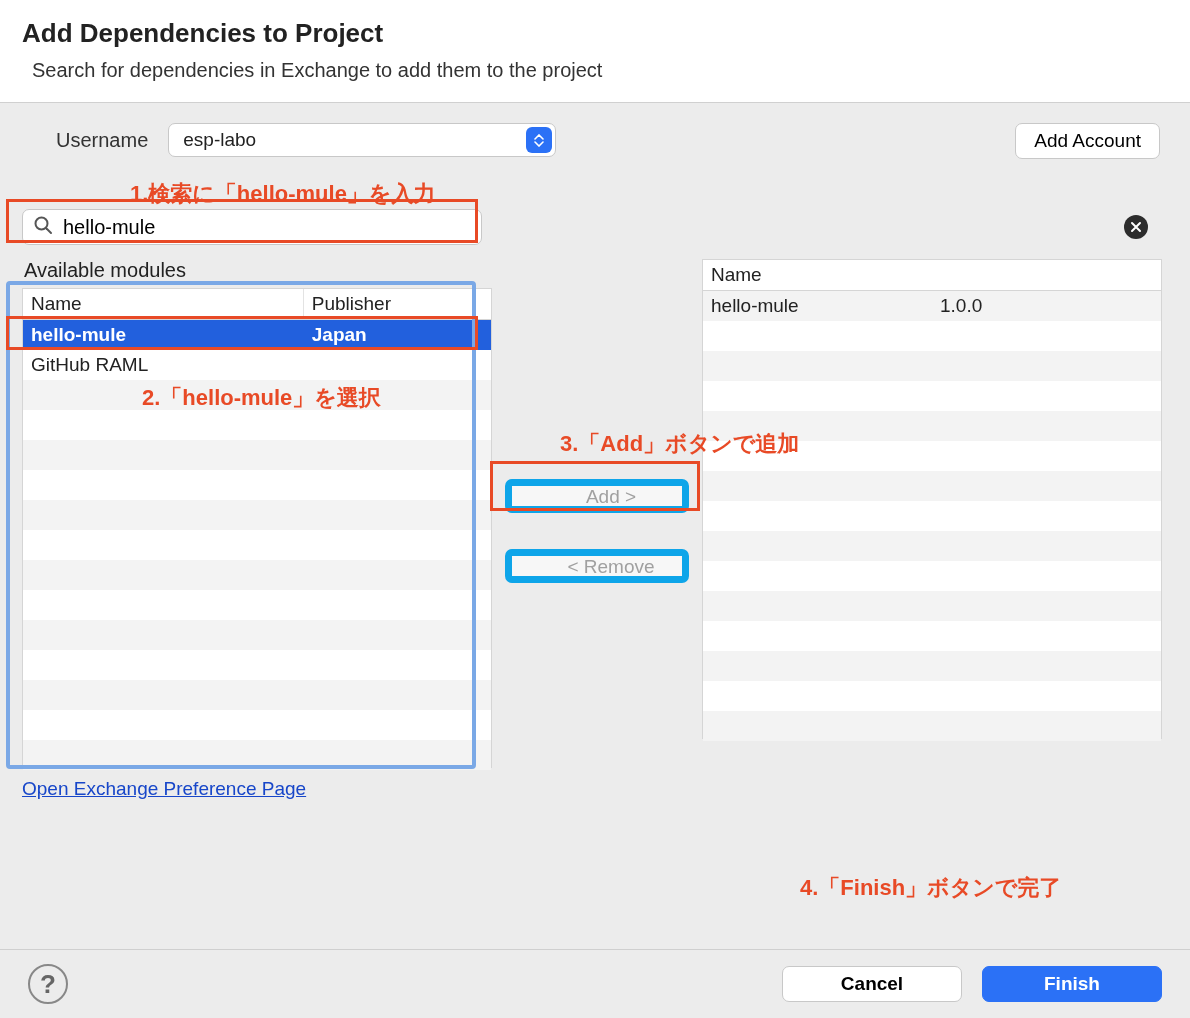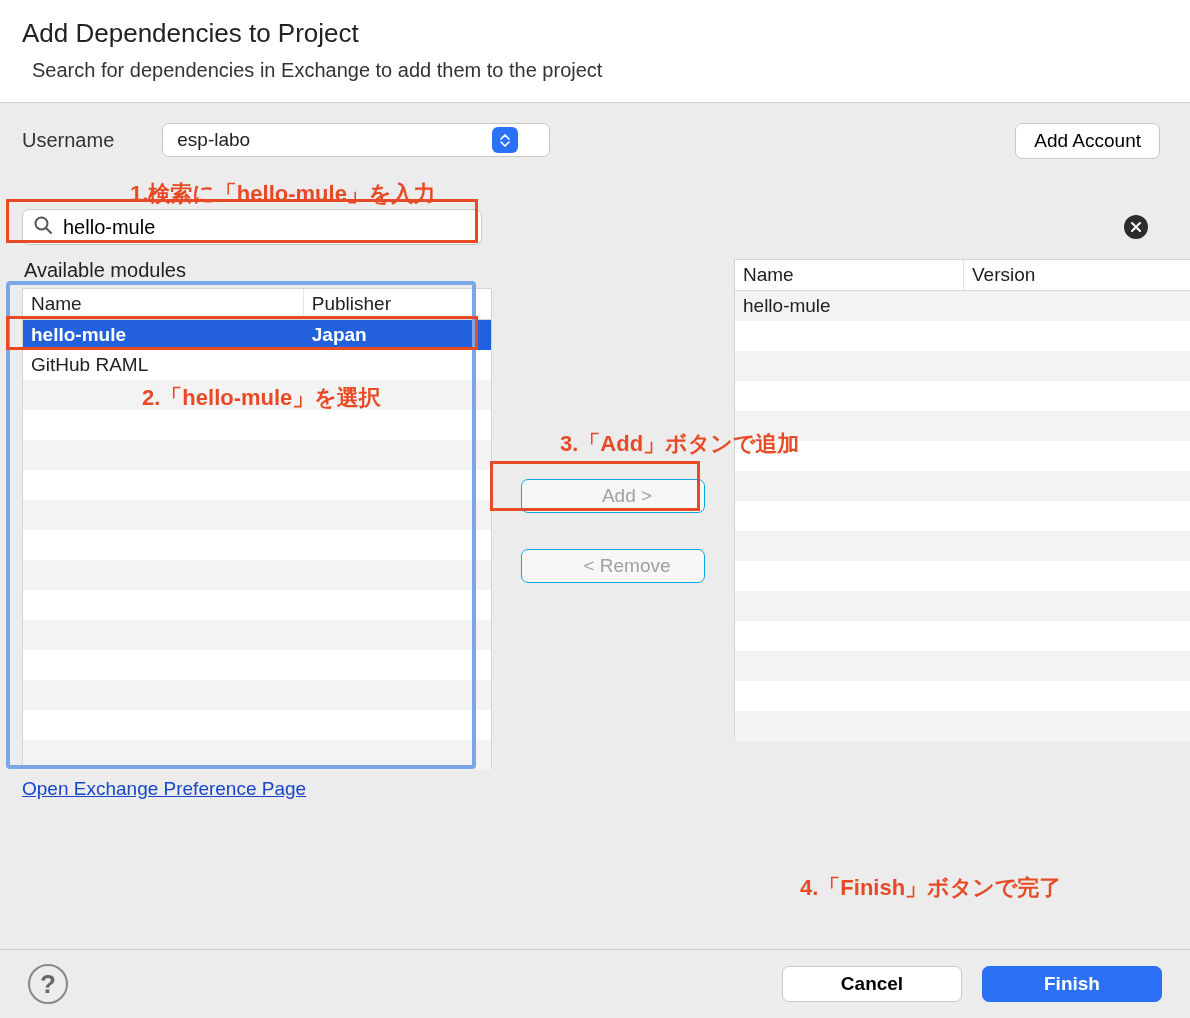--- a/index.html
+++ b/index.html
@@ -13,58 +13,58 @@
       position: relative;
       overflow: hidden;
     }
     .header {
       background: #fff;
       padding: 18px 22px 20px 22px;
       border-bottom: 1px solid #d0d0d0;
     }
     .header h1 {
       font-size: 26px;
-      font-weight: 400;
+      font-weight: 700;
       margin-bottom: 10px;
     }
     .header .subtitle {
       font-size: 20px;
       color: #333;
       padding-left: 10px;
     }
     .content {
       padding: 20px 22px 0 22px;
       position: relative;
     }
     .row-top {
       display: flex;
       align-items: center;
       gap: 20px;
       margin-bottom: 4px;
     }
     .label {
       font-size: 20px;
       color: #333;
+      margin-left: 34px;
     }
     .select-wrap {
       position: relative;
       width: 388px;
     }
     .select {
       width: 100%;
       height: 34px;
       background: #fff;
       border: 1px solid #c8c8c8;
       border-radius: 7px;
       padding: 4px 38px 4px 14px;
       font-size: 19px;
       text-align: left;
       display: flex;
       align-items: center;
-      margin-left: 28px;
     }
     .select-caret {
       position: absolute;
       right: 4px;
       top: 4px;
       width: 26px;
       height: 26px;
       background: #2b71f6;
       border-radius: 6px;
       display: flex;
@@ -148,21 +148,21 @@
       display: flex;
       align-items: center;
       justify-content: center;
       cursor: pointer;
     }
     .clear-btn svg { display: block; }
 
     .cols {
       display: grid;
       grid-template-columns: 470px 210px 460px;
-      gap: 16px;
+      gap: 0;
       margin-top: 14px;
       align-items: start;
     }
     .col-label {
       font-size: 20px;
       margin-bottom: 6px;
       padding-left: 2px;
     }
     .table {
       width: 100%;
@@ -202,21 +202,21 @@
       flex-direction: column;
       align-items: center;
       justify-content: flex-start;
       padding-top: 220px;
       gap: 36px;
     }
     .mid-btn {
       width: 184px;
       height: 34px;
       background: #f7f7f7;
-      border: 1px solid #0ea5e9;
+      border: 7px solid #0ea5e9;
       border-radius: 7px;
       font-size: 19px;
       color: #a0a0a0;
       cursor: pointer;
       padding-left: 28px;
     }
 
     .link {
       color: #1746c9;
       font-size: 19px;
@@ -385,25 +385,25 @@
 
     <div class="center-buttons">
       <button class="mid-btn">Add &gt;</button>
       <button class="mid-btn">&lt; Remove</button>
     </div>
 
     <div>
       <div class="table sel">
         <div class="thead">
           <div class="th">Name</div>
-          <div class="th">Version</div>
         </div>
         <div class="tbody" id="sel-body">
             <div class="trow striped">
               <div class="td">hello-mule</div>
+              <div class="td">1.0.0</div>
             </div>
             <div class="trow striped">
               <div class="td"></div>
               <div class="td"></div>
             </div>
             <div class="trow striped">
               <div class="td"></div>
               <div class="td"></div>
             </div>
             <div class="trow striped">

